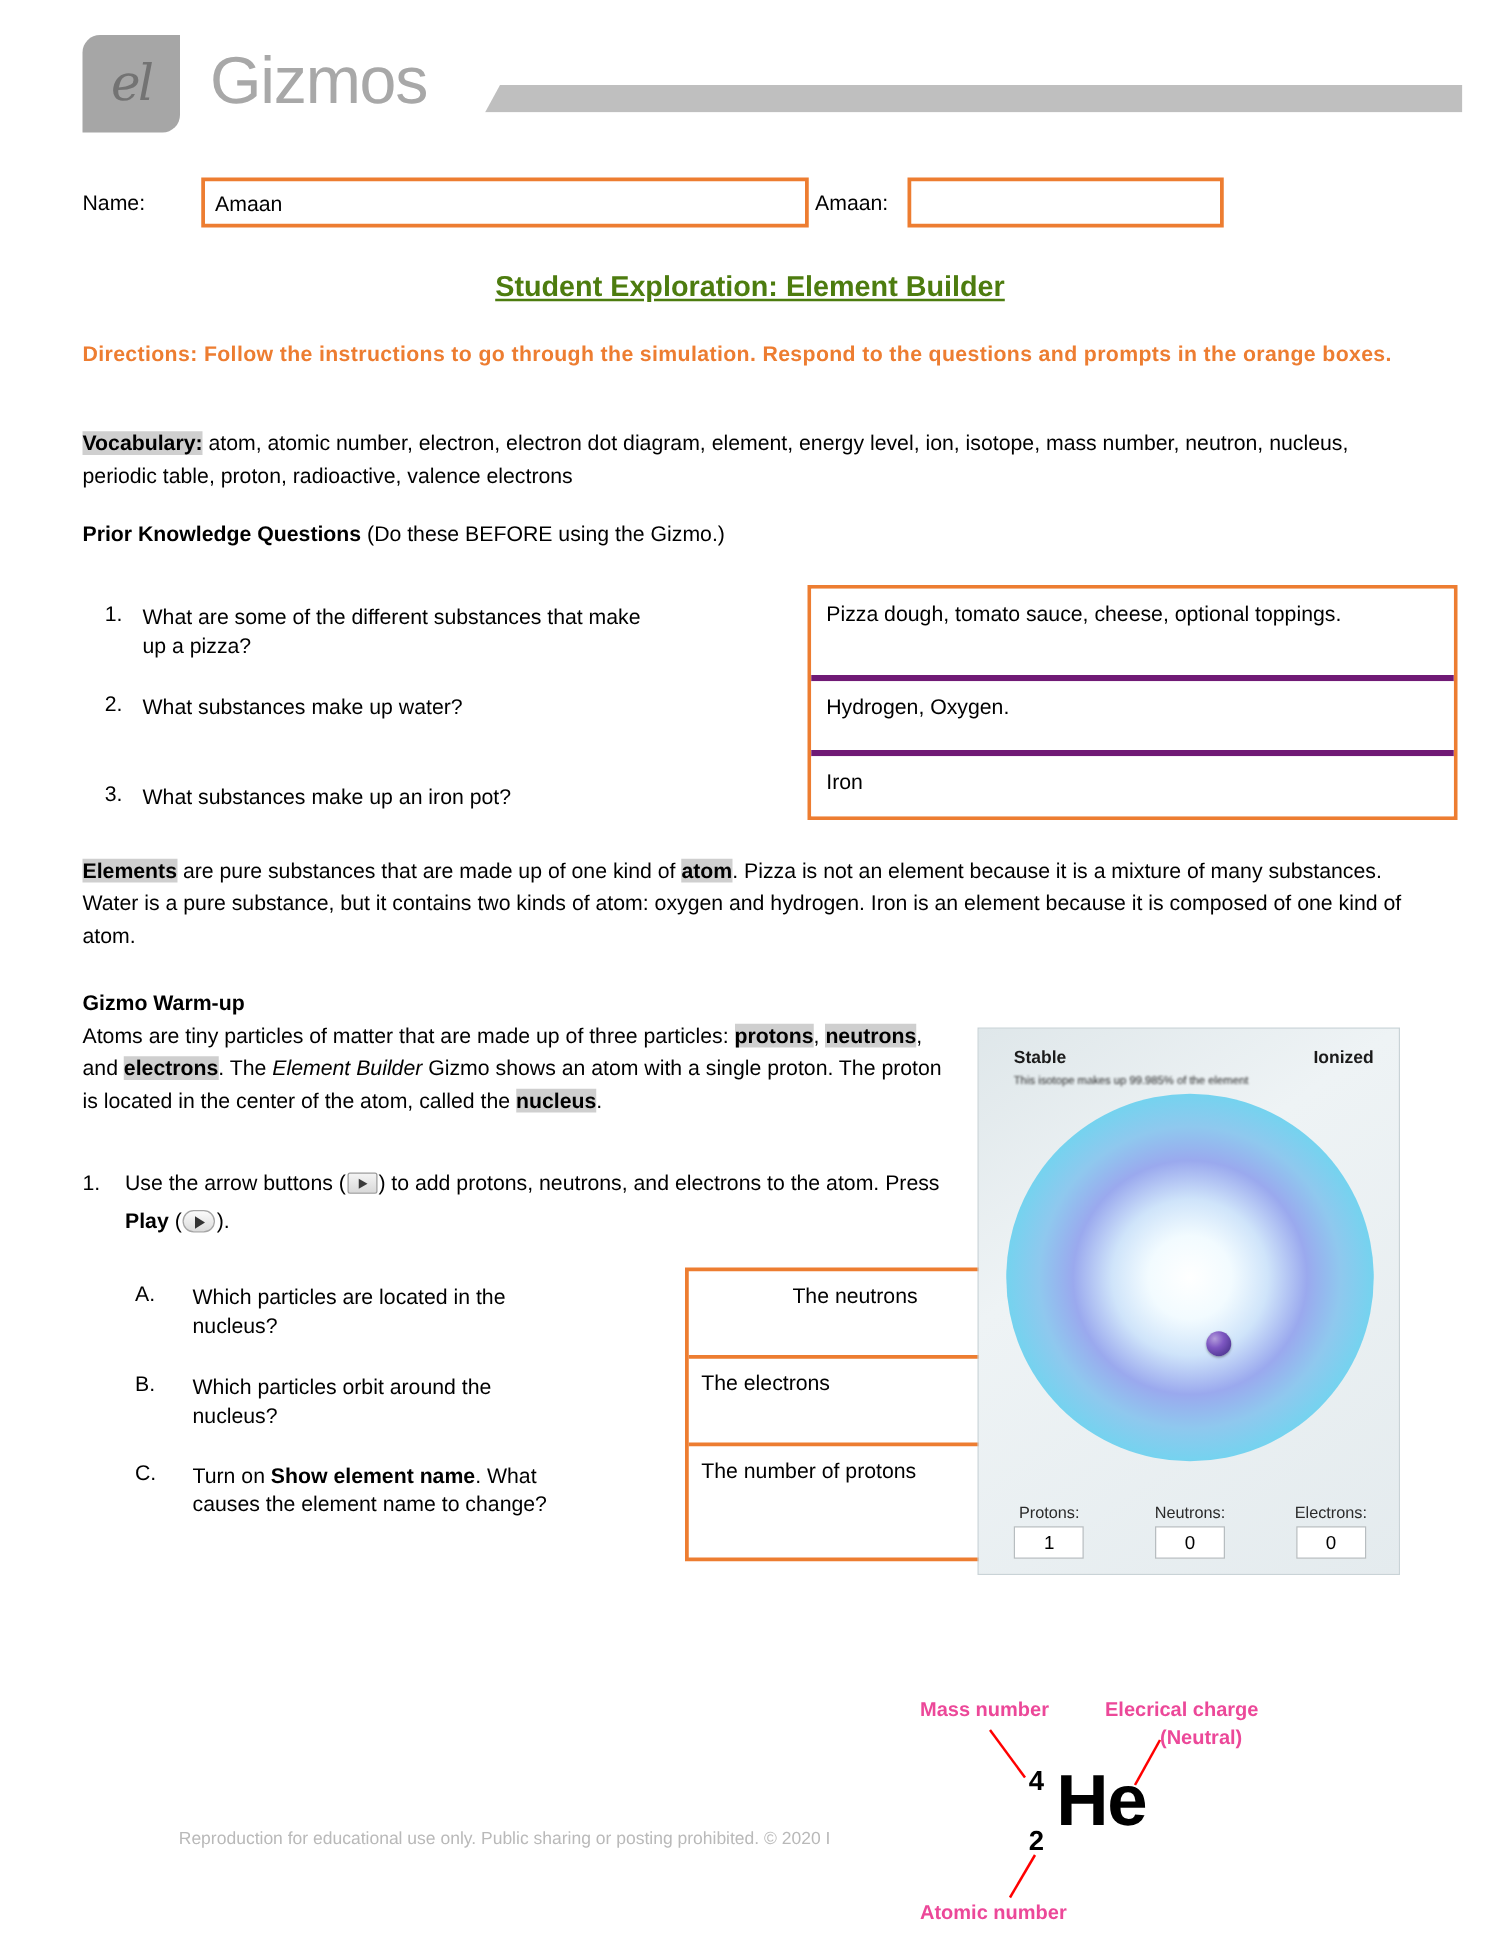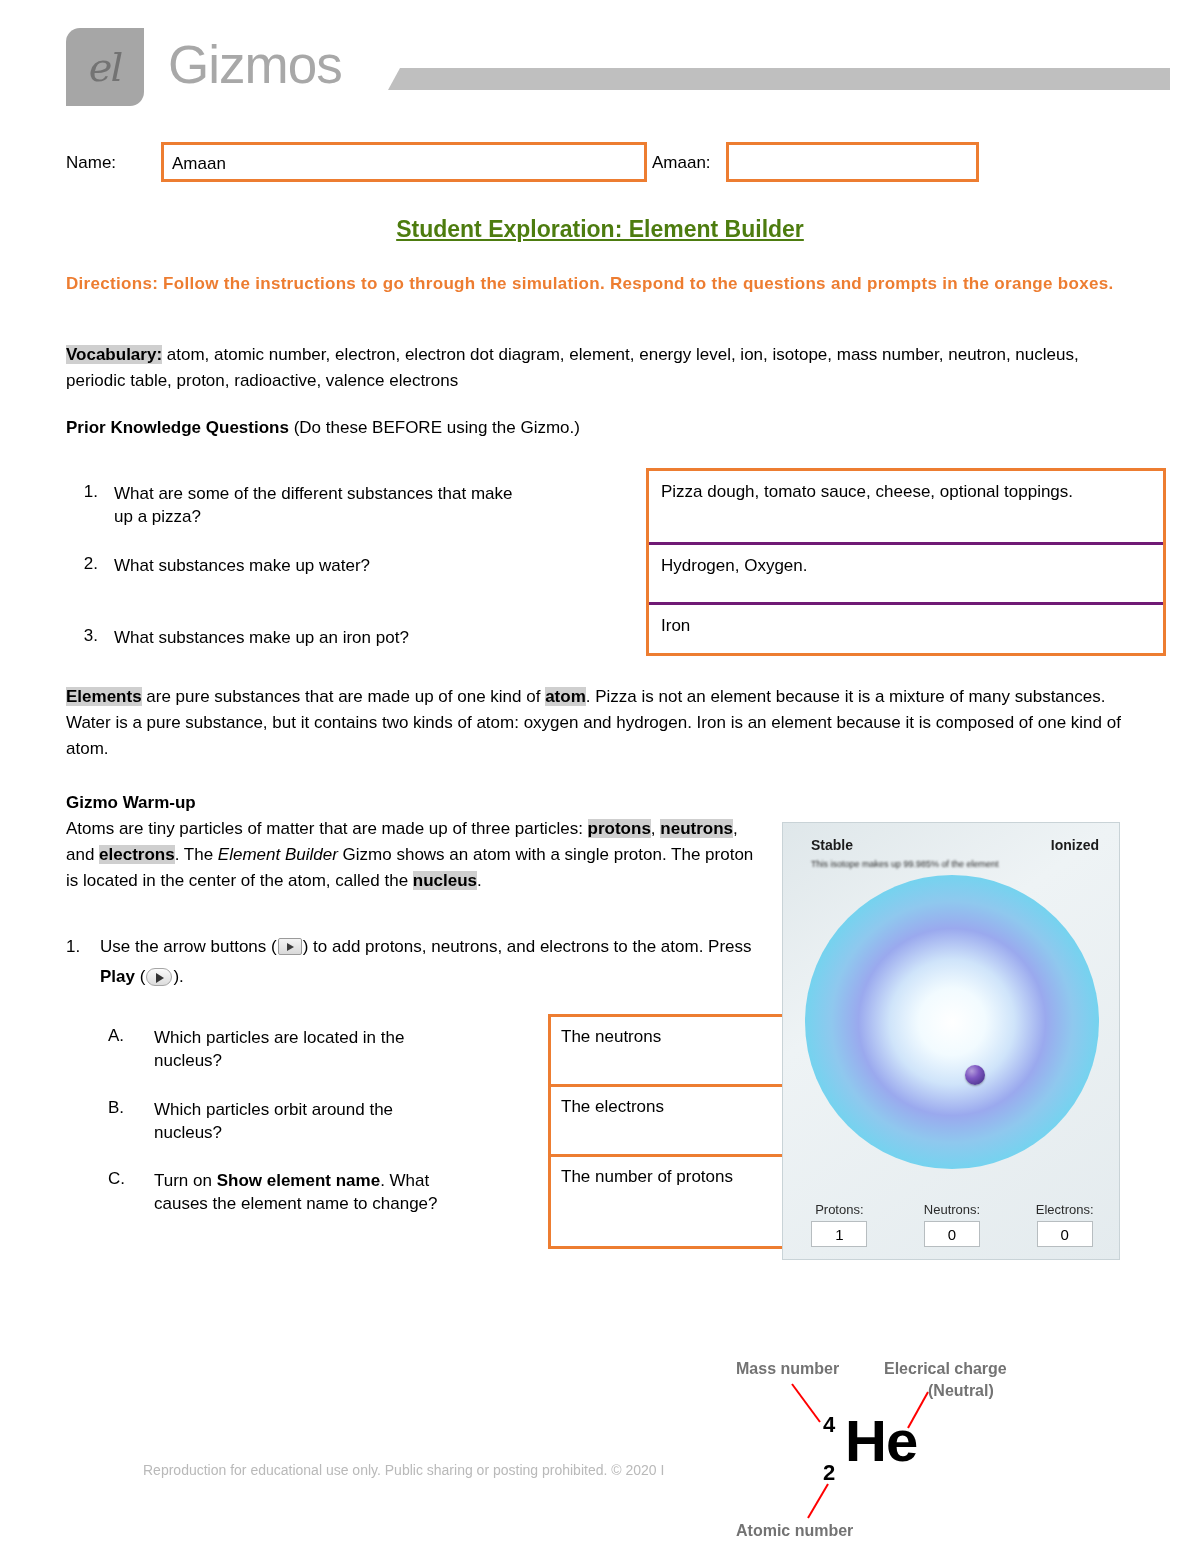--- a/index.html
+++ b/index.html
@@ -149,21 +149,21 @@
   }
 
   .answer-stack {
     position: absolute;
     left: 580px;
     width: 520px;
     border: 3px solid #ED7D31;
     background: #ffffff;
   }
   .answer-cell {
-    border-bottom: 3px solid #701a75;
+    border-bottom: 5px solid #701a75;
     padding: 9px 10px 9px 12px;
     font-size: 17px;
     line-height: 24px;
     background: #ffffff;
   }
   .answer-cell:last-child { border-bottom: none; }
 
   
   .elements-para {
     top: 684px;
@@ -373,21 +373,21 @@
     font-weight: bold;
   }
   .he-atomicnum {
     position: absolute;
     left: 123px; top: 110px;
     font-size: 22px;
     font-weight: bold;
   }
   .he-ann {
     position: absolute;
-    color: #737373;
+    color: #ec4899;
     font-size: 16px;
     font-weight: bold;
     white-space: nowrap;
   }
   .he-ann.mass { left: 36px; top: 10px; }
   .he-ann.charge { left: 184px; top: 10px; }
   .he-ann.charge2 { left: 228px; top: 32px; }
   .he-ann.atomic { left: 36px; top: 172px; }
 </style>
 </head>
@@ -462,21 +462,21 @@
     <div class="abc-letter">B.</div>
     <div class="abc-text">Which particles orbit around the nucleus?</div>
   </div>
 
   <div class="abc-row" style="height:92px;">
     <div class="abc-letter">C.</div>
     <div class="abc-text"><span>Turn on </span><b>Show element name</b><span>. What causes the element name to change?</span></div>
   </div>
 
   <div class="abc-answers">
-    <div class="abc-cell" style="height:70px;">The neutrons</div>
+    <div class="abc-cell" style="height:70px;text-align:center;">The neutrons</div>
     <div class="abc-cell" style="height:70px;">The electrons</div>
     <div class="abc-cell" style="height:89px;">The number of protons</div>
   </div>
 </div>
 
 <div class="gizmo">
   <div class="gz-label stable">Stable</div>
   <div class="gz-label ionized">Ionized</div>
   <div class="gz-sub">This isotope makes up 99.985% of the element</div>
   <div class="gz-atom">

